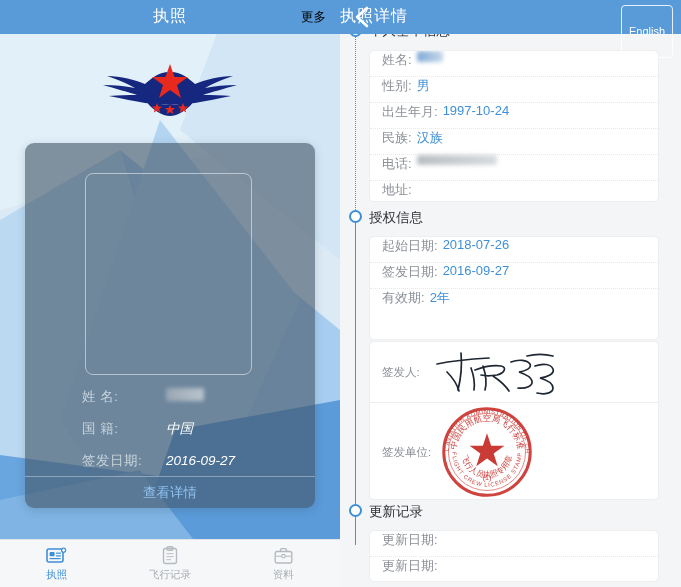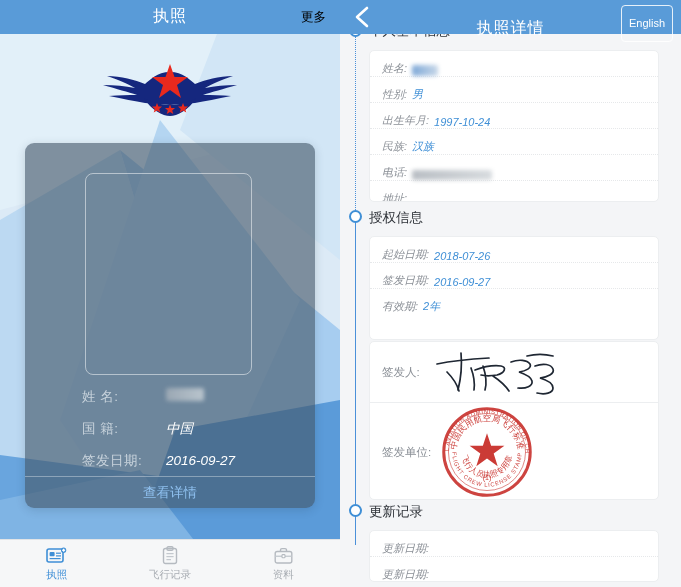--- a/index.html
+++ b/index.html
@@ -85,28 +85,28 @@
   .tab .ticon{height:21px;display:flex;align-items:center;}
   .tab .tlabel{font-size:10.5px;color:#a8adb3;}
   .tab.active .tlabel{color:#3f8fd6;}
 
   
   .right{position:relative;width:341px;height:587px;background:#f4f5f7;overflow:hidden;}
   .rhead{
     position:absolute;top:0;left:0;width:341px;height:34px;background:#599bd8;z-index:30;
   }
   .rhead .rtitle{
-    position:absolute;left:0;right:0;top:6px;text-align:center;color:#fff;
-    font-size:16px;letter-spacing:1px;margin-top:12px;
+    position:absolute;left:0;right:0;top:6px;color:#fff;
+    font-size:16px;letter-spacing:1px;
   }
   .back{
     position:absolute;left:10px;top:4px;width:26px;height:26px;cursor:pointer;
   }
   .english{
-    position:absolute;right:8px;top:5px;padding:10px 7px;
+    position:absolute;right:8px;top:5px;padding:18px 7px;
     border:1px solid rgba(255,255,255,.85);border-radius:4px;
     color:#fff;font-size:11px;cursor:pointer;line-height:15px;
   }
 
   .scroll{position:absolute;left:0;top:0;width:341px;height:587px;}
 
   .timeline{position:absolute;left:0;top:0;width:341px;}
   .tlline{
     position:absolute;left:15px;width:0;border-left:1px dotted #4a90d9;
   }
@@ -117,22 +117,22 @@
   }
   .sec-title{
     position:absolute;left:29px;font-size:13.5px;color:#2e3238;
   }
   .panel{
     position:absolute;left:29px;width:290px;
     background:#fff;border-radius:5px;border:1px solid #eceef0;
     box-sizing:border-box;overflow:hidden;
   }
   .frow{
-    display:flex;align-items:flex-end;height:25px;padding:0 12px;
-    border-bottom:1px dotted #e6e8ea;font-size:11px;font-style:italic;
+    display:flex;align-items:flex-start;height:25px;padding:0 12px;
+    border-bottom:1px dotted #e6e8ea;font-size:13px;
   }
   .frow:last-child{border-bottom:none;}
   .fk{color:#8b9097;margin-right:5px;white-space:nowrap;}
   .fv{color:#3f8fd6;}
   .fv.blurname{
     display:inline-block;width:26px;height:11px;border-radius:2px;
     background:linear-gradient(90deg,#7fa9d8,#c7d7e8);
     filter:blur(2px);text-indent:-999px;overflow:hidden;
   }
   .fv.blurphone{

